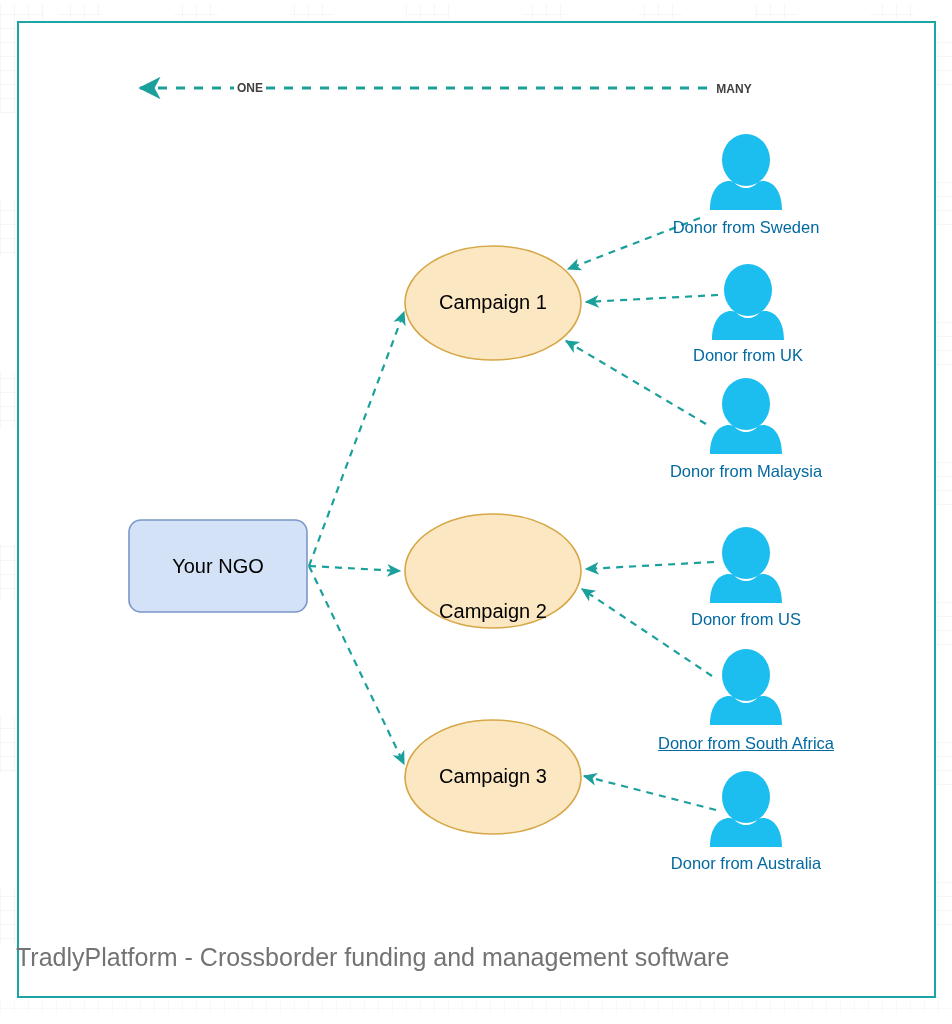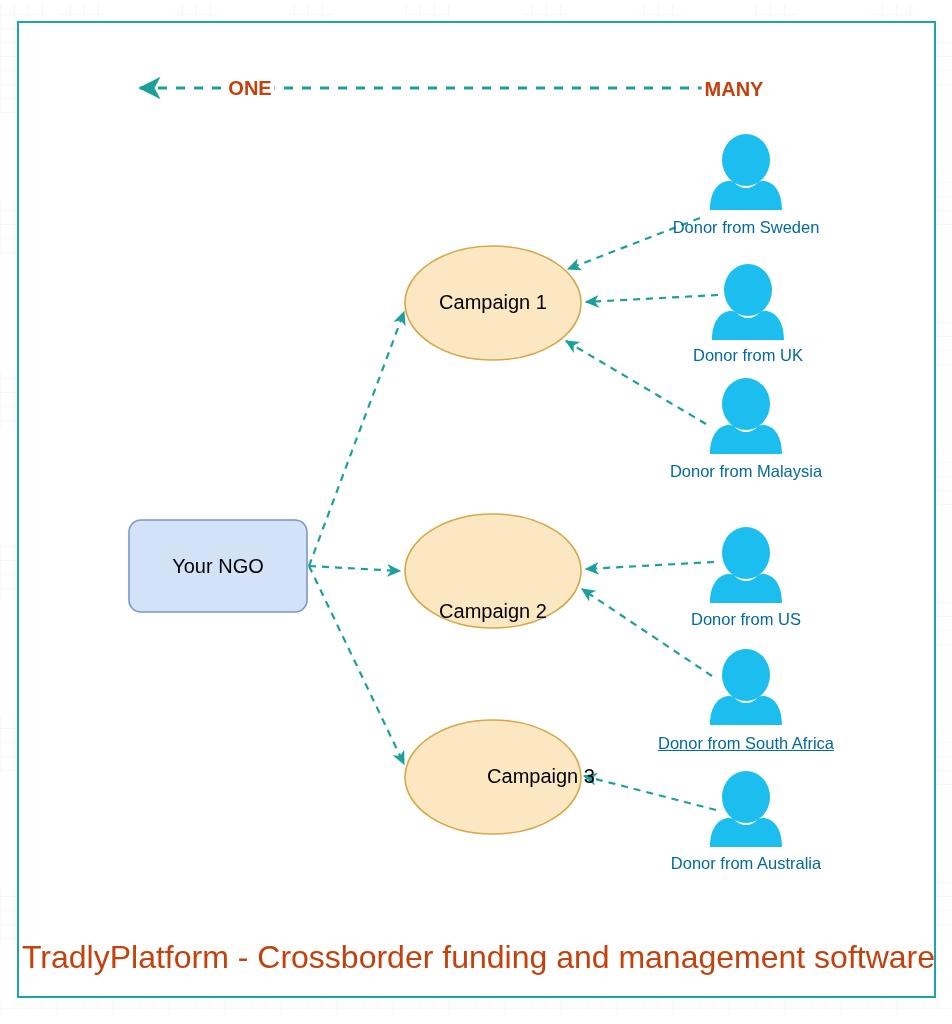--- a/index.html
+++ b/index.html
@@ -56,47 +56,47 @@
     line-height: 18px;
     text-align: center;
     white-space: nowrap;
     transform: translate(-50%, -50%);
     pointer-events: none;
   }
 
   .cardinality-label {
     position: absolute;
     z-index: 5;
-    color: #c2410c;
-    font-size: 20px;
+    color: #404040;
+    font-size: 12px;
     font-weight: bold;
     white-space: nowrap;
     background: #ffffff;
     padding: 0 3px;
     transform: translate(-50%, -50%);
     text-align: center;
   }
 
   .donor-label {
     position: absolute;
     z-index: 4;
     color: #0369a1;
     font-size: 16.5px;
     line-height: 19px;
     white-space: nowrap;
     transform: translate(-50%, 0);
   }
 
   #footer-caption {
     position: absolute;
-    left: 22px;
+    left: 16px;
     top: 942px;
     z-index: 6;
-    color: #c2410c;
-    font-size: 32px;
+    color: #737373;
+    font-size: 25px;
     line-height: 30px;
     white-space: nowrap;
   }
 
   .shape-hit {
     position: absolute;
     z-index: 3;
     cursor: pointer;
   }
 </style>
@@ -218,21 +218,21 @@
 </svg>
 
 <div class="shape-hit" style="left:129px; top:520px; width:178px; height:92px;"></div>
 <div class="shape-hit" style="left:405px; top:246px; width:176px; height:114px; border-radius:50%;"></div>
 <div class="shape-hit" style="left:405px; top:514px; width:176px; height:114px; border-radius:50%;"></div>
 <div class="shape-hit" style="left:405px; top:720px; width:176px; height:114px; border-radius:50%;"></div>
 
 <div class="node-label" style="left:218px; top:566px;">Your NGO</div>
 <div class="node-label" style="left:493px; top:302px;">Campaign 1</div>
 <div class="node-label" style="left:493px; top:571px;margin-top:40px;">Campaign 2</div>
-<div class="node-label" style="left:493px; top:776px;margin-left:48px;">Campaign 3</div>
+<div class="node-label" style="left:493px; top:776px;">Campaign 3</div>
 
 <div class="cardinality-label" style="left:250px; top:88px;">ONE</div>
 <div class="cardinality-label" style="left:734px; top:89px;">MANY</div>
 
 <div class="donor-label" style="left:746px; top:218px;">Donor from Sweden</div>
 <div class="donor-label" style="left:748px; top:346px;">Donor from UK</div>
 <div class="donor-label" style="left:746px; top:462px;">Donor from Malaysia</div>
 <div class="donor-label" style="left:746px; top:610px;">Donor from US</div>
 <div class="donor-label" style="left:746px; top:734px;text-decoration:underline;">Donor from South Africa</div>
 <div class="donor-label" style="left:746px; top:854px;">Donor from Australia</div>

